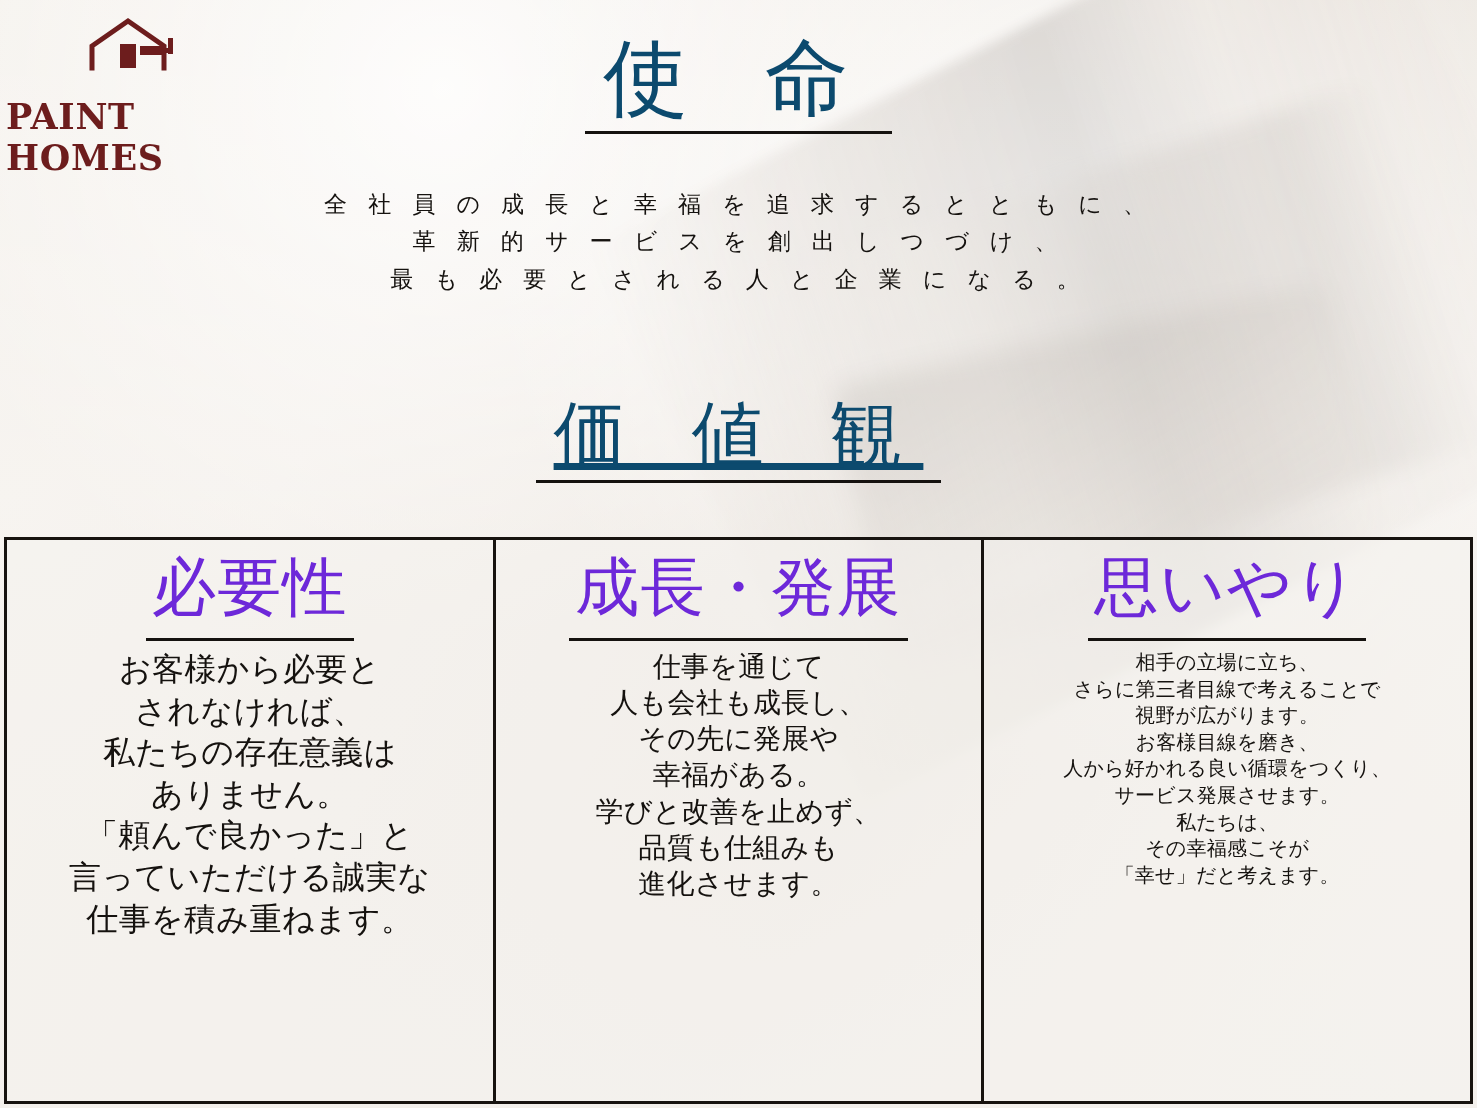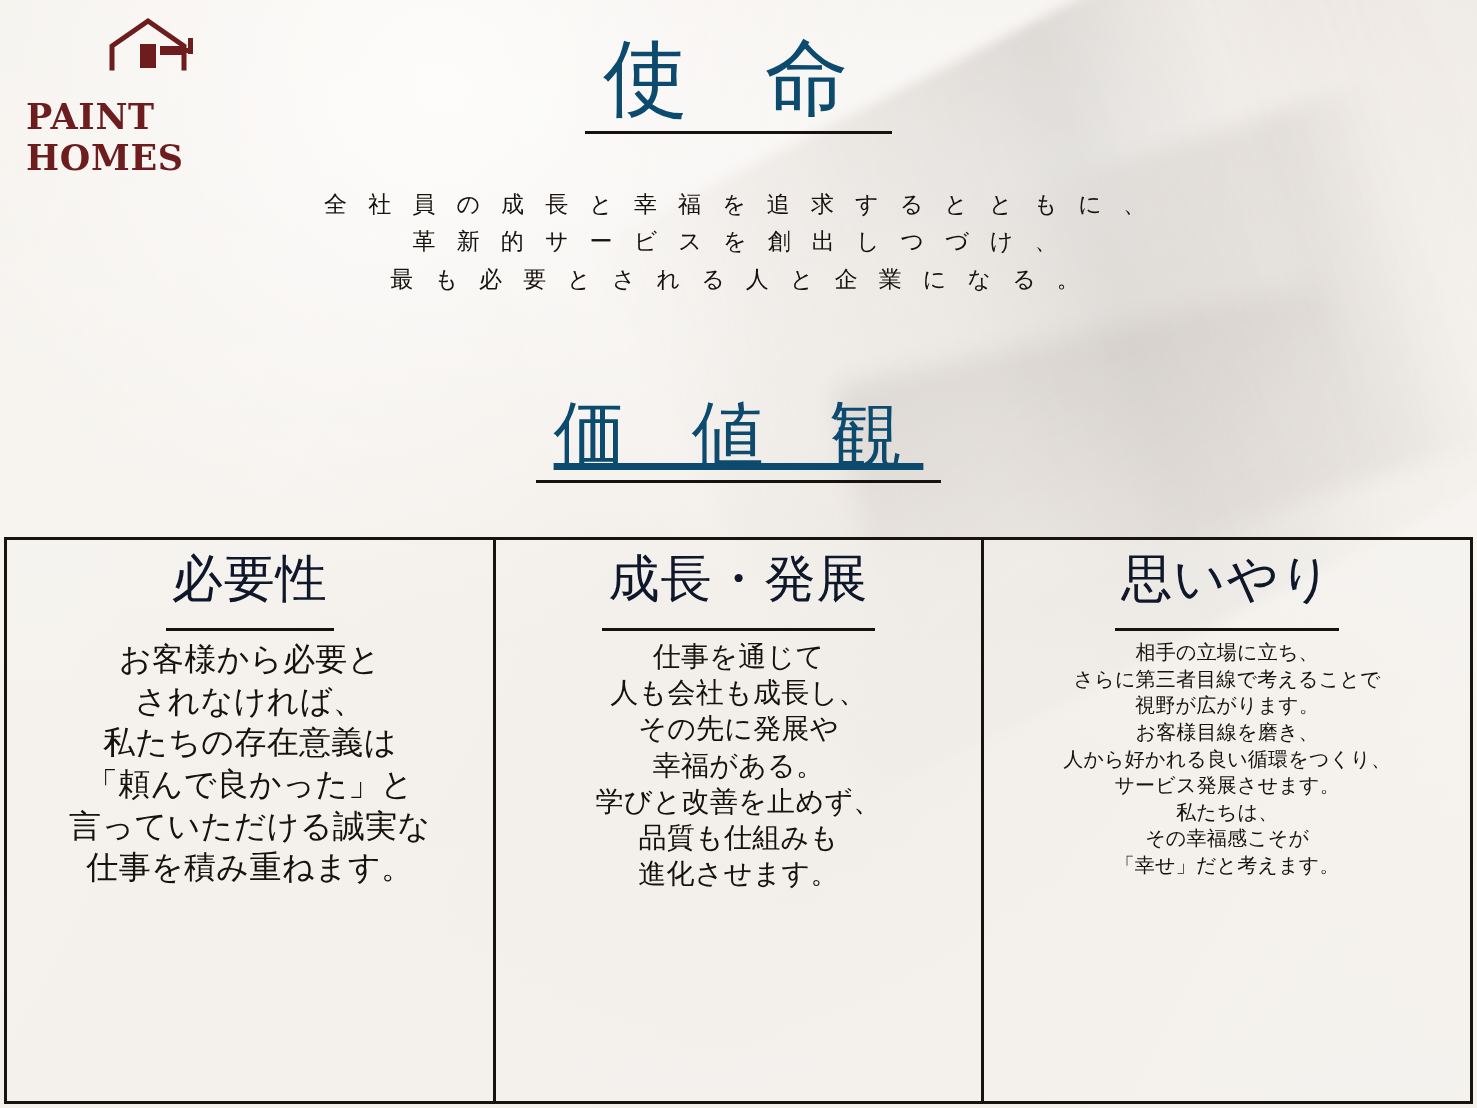--- a/index.html
+++ b/index.html
@@ -69,21 +69,21 @@
   }
   .bg-wash {
     position: absolute;
     inset: 0;
     background: linear-gradient(180deg, rgba(255,255,255,0.22) 0%, rgba(255,255,255,0.42) 45%, rgba(246,243,239,0.75) 78%, rgba(244,241,237,0.92) 100%);
   }
 
   
   .logo {
     position: absolute;
-    left: 24px;
+    left: 4px;
     top: 16px;
     width: 300px;
   }
   .logo-mark {
     position: relative;
     height: 78px;
     margin-left: 78px;
   }
   .logo-text {
     font-family: "DejaVu Serif", "Liberation Serif", serif;
@@ -151,26 +151,26 @@
     padding: 8px 10px 6px 10px;
     box-sizing: border-box;
     text-align: center;
     display: flex;
     flex-direction: column;
     align-items: center;
   }
   .value-col + .value-col { border-left: 3px solid #17130f; }
 
   .value-title {
-    font-size: 51px;
+    font-size: 64px;
     line-height: 1.22;
-    color: #0f172a;
+    color: #6d28d9;
     border-bottom: 3px solid #15120f;
     display: inline-block;
-    padding: 0 6px 18px 6px;
+    padding: 0 6px 12px 6px;
     margin-bottom: 8px;
     letter-spacing: 0.02em;
     white-space: nowrap;
   }
   .value-body {
     font-size: 32px;
     line-height: 1.30;
     color: #15120f;
     letter-spacing: 0.01em;
   }
@@ -225,20 +225,21 @@
   </div>
 
   <div class="values">
 
     <div class="value-col">
       <div class="value-title">必要性</div>
       <div class="value-body">
         <div>お客様から必要と</div>
         <div>されなければ、</div>
         <div>私たちの存在意義は</div>
+        <div>ありません。</div>
         <div>「頼んで良かった」と</div>
         <div>言っていただける誠実な</div>
         <div>仕事を積み重ねます。</div>
       </div>
     </div>
 
     <div class="value-col tight">
       <div class="value-title">成長・発展</div>
       <div class="value-body">
         <div>仕事を通じて</div>

